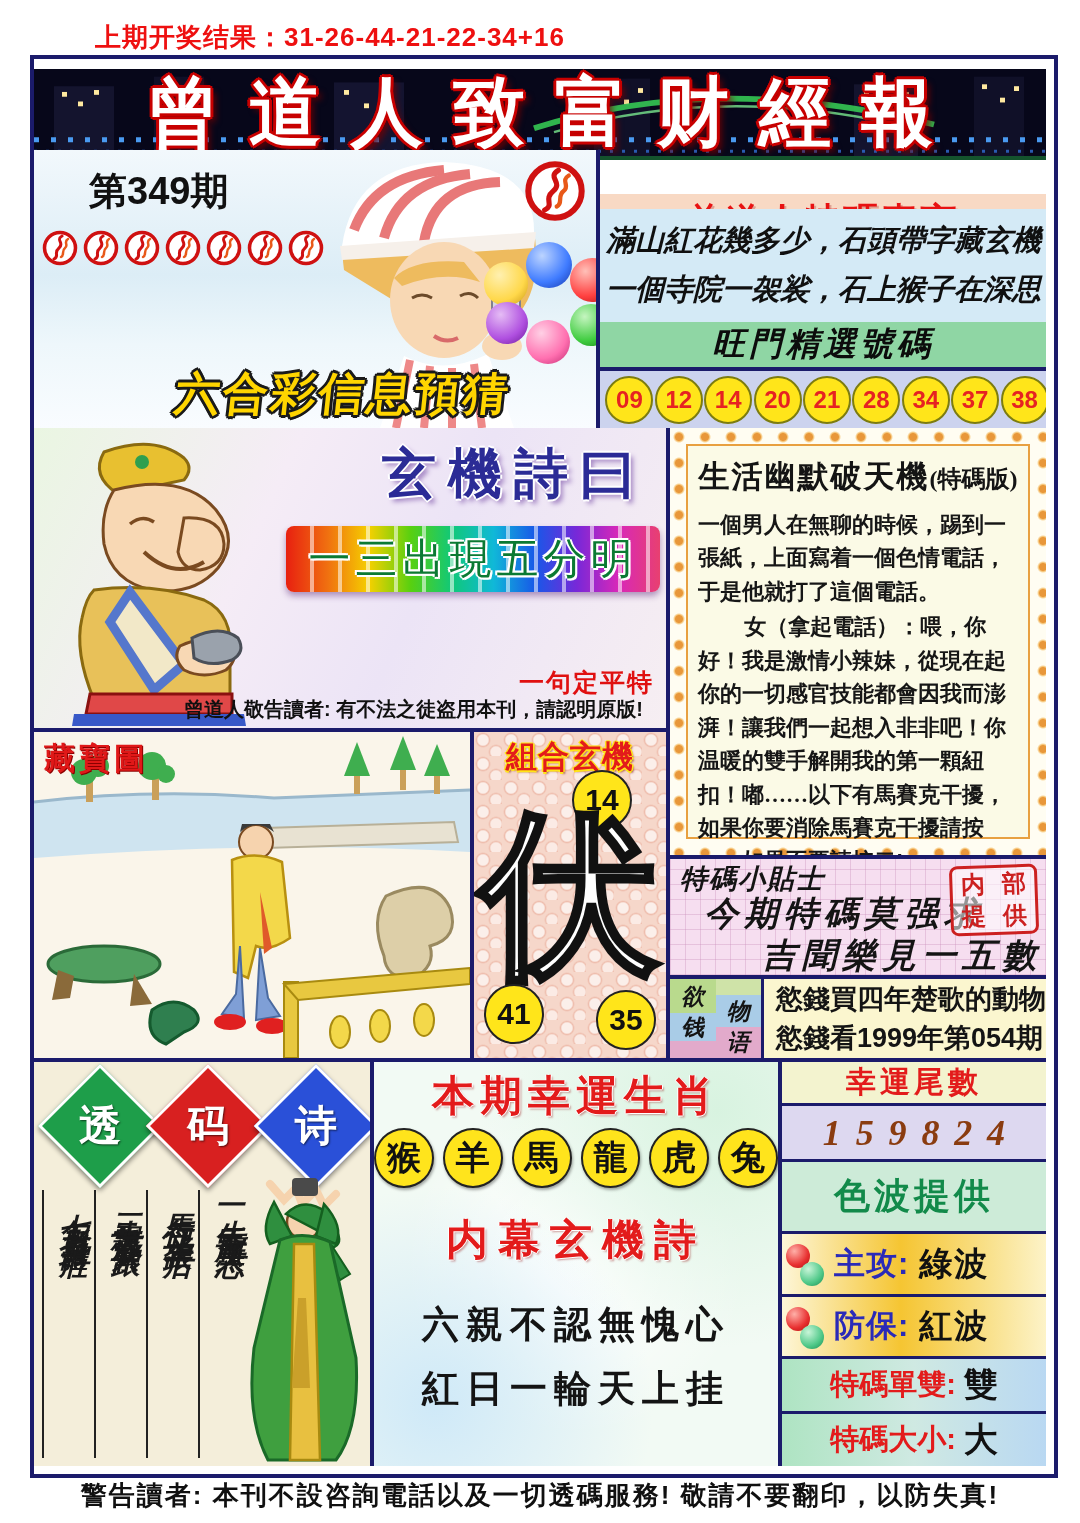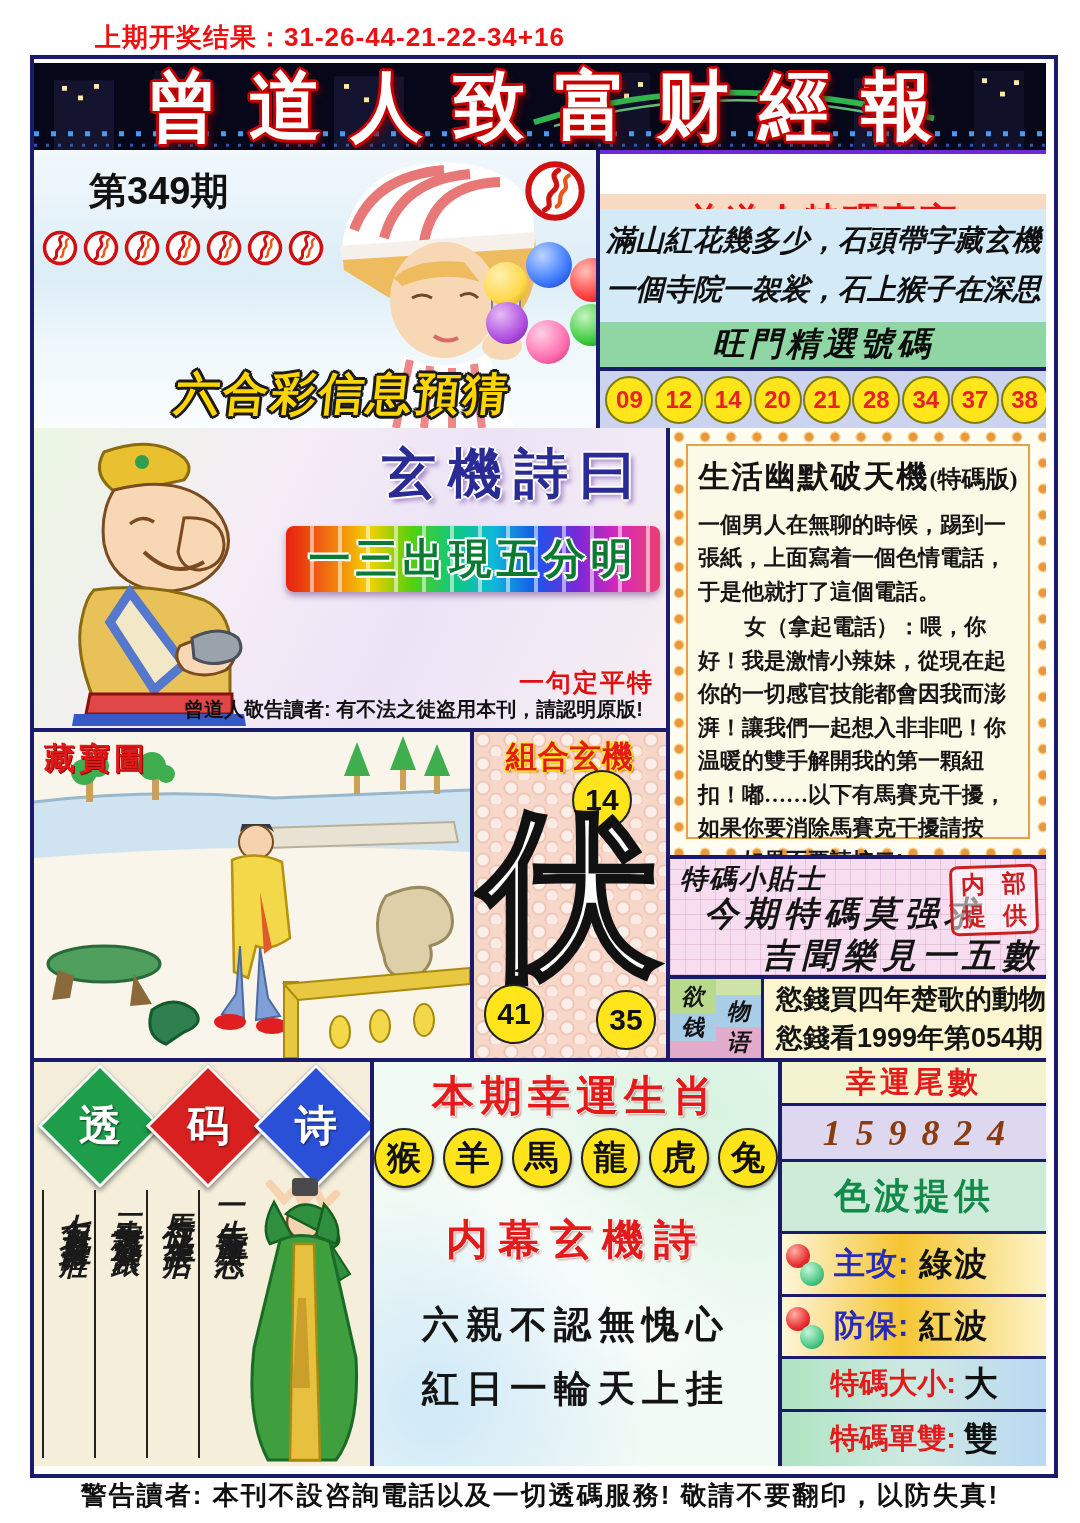--- a/index.html
+++ b/index.html
@@ -3,21 +3,21 @@
 <meta charset="utf-8">
 <style>
   html,body{margin:0;padding:0;background:#fff;}
   body{font-family:"Liberation Sans","DejaVu Sans",sans-serif;}
   .page{position:relative;width:1080px;height:1523px;background:#fff;overflow:hidden;}
   .abs{position:absolute;box-sizing:border-box;}
   .cell{position:absolute;box-sizing:border-box;overflow:hidden;}
   .lastdraw{position:absolute;left:95px;top:20px;font-size:26px;font-weight:700;color:#ee1010;letter-spacing:1px;}
   .frame{position:absolute;left:30px;top:55px;width:1020px;height:1415px;border:4px solid #1b1b6b;background:#fff;}
   
-  .masthead{left:0;top:4px;width:1012px;height:91px;border-bottom:4px solid #6d28d9;background:#070718;}
+  .masthead{left:0;top:10px;width:1012px;height:91px;border-bottom:4px solid #14532d;background:#070718;}
   .masthead svg{position:absolute;left:0;top:0;width:100%;height:100%;}
   .mtitle{position:absolute;left:0;top:0;width:100%;height:100%;display:flex;align-items:center;justify-content:center;
     color:#fff;font-size:72px;font-weight:900;letter-spacing:30px;text-indent:30px;transform:scaleY(1.05);
     text-shadow:3px 0 0 #c80000,-3px 0 0 #c80000,0 3px 0 #c80000,0 -3px 0 #c80000,2px 2px 0 #c80000,-2px -2px 0 #c80000,2px -2px 0 #c80000,-2px 2px 0 #c80000,5px 5px 6px rgba(120,0,0,.8);}
   
   .photo-cell{left:0;top:91px;width:566px;height:278px;border-right:4px solid #1b1b6b;
     background:linear-gradient(180deg,#f2f8fc 0%,#dcedf6 45%,#eef7fb 70%,#f9fcff 100%);}
   .issue{position:absolute;left:55px;top:16px;font-size:38px;font-weight:700;color:#111;}
   .flame{display:inline-block;}
   .flames-row{position:absolute;left:8px;top:80px;display:flex;gap:5px;}
@@ -40,21 +40,21 @@
   
   .xuanji-cell{left:0;top:369px;width:636px;height:300px;border-right:4px solid #1b1b6b;
     background:linear-gradient(115deg,#eaf6e2 0%,#f5ecf6 35%,#ece4f6 60%,#f6eef2 100%);}
   .xj-man{position:absolute;left:0;top:4px;}
   .xj-title{position:absolute;left:330px;top:10px;width:300px;text-align:center;font-size:54px;font-weight:900;color:#2b2b96;letter-spacing:12px;
     text-shadow:2px 0 0 #fff,-2px 0 0 #fff,0 2px 0 #fff,0 -2px 0 #fff,4px 4px 5px #9f7fc0;}
   .rainbow{position:absolute;left:252px;top:98px;width:374px;height:66px;border-radius:8px;
     background:linear-gradient(90deg,#e82010,#f07010,#f5d000,#58d010,#10c87a,#10b8d8,#1858e8,#7828d8,#d828b8,#e84070);
     box-shadow:0 4px 6px rgba(90,40,120,.45);display:flex;align-items:center;justify-content:center;}
   .rainbow:after{content:"";position:absolute;inset:0;background:repeating-linear-gradient(90deg,transparent 0 24px,rgba(255,255,255,.55) 24px 28px);border-radius:8px;}
-  .rainbow span{position:relative;z-index:2;font-size:42px;font-weight:700;color:#0b7a33;letter-spacing:5px;
+  .rainbow span{position:relative;z-index:2;font-size:42px;font-weight:400;color:#0b7a33;letter-spacing:5px;
     text-shadow:2px 0 0 #fff,-2px 0 0 #fff,0 2px 0 #fff,0 -2px 0 #fff,2px 2px 0 #fff,-2px -2px 0 #fff;}
   .xj-note{position:absolute;right:12px;top:238px;font-size:25px;font-weight:800;color:#e01010;letter-spacing:2px;}
   .xj-notice{position:absolute;left:150px;top:268px;width:480px;font-size:20px;font-weight:700;color:#101010;white-space:nowrap;}
   
   .humor-cell{left:636px;top:369px;width:376px;height:427px;background:#fffdf2;padding:16px;
     background-image:radial-gradient(circle at 9px 9px,#e8973a 3.5px,#f6c77c 4.5px,transparent 6px);background-size:26px 26px;}
   .humor-inner{box-sizing:border-box;width:100%;height:100%;background:#fbfae6;border:2px solid #e8a040;padding:8px 10px 4px;}
   .humor-title{text-align:center;font-family:"Liberation Serif","DejaVu Serif",serif;font-weight:900;color:#141414;margin-top:2px;}
   .humor-title .main{font-size:31px;letter-spacing:2px;}
   .humor-title .suffix{font-size:24px;}
@@ -455,26 +455,26 @@
         <span class="pvalue">綠波</span>
       </div>
       <div class="prow p-gold">
         <span class="wballs">
             <i class="r"></i>
             <i class="g"></i>
           </span>
         <span class="plabel">防保:</span>
         <span class="pvalue">紅波</span>
       </div>
+      <div class="prow p-cyan">
+        <span class="rlabel">特碼單雙:</span>
+        <span class="rvalue">雙</span>
+      </div>
       <div class="prow p-cyan small">
         <span class="rlabel">特碼大小:</span>
         <span class="rvalue">大</span>
       </div>
-      <div class="prow p-cyan">
-        <span class="rlabel">特碼單雙:</span>
-        <span class="rvalue">雙</span>
-      </div>
     </div>
 
   </div>
 
   <div class="footer">警告讀者: 本刊不設咨詢電話以及一切透碼服務! 敬請不要翻印，以防失真!</div>
 </div>
 
 </body></html>

